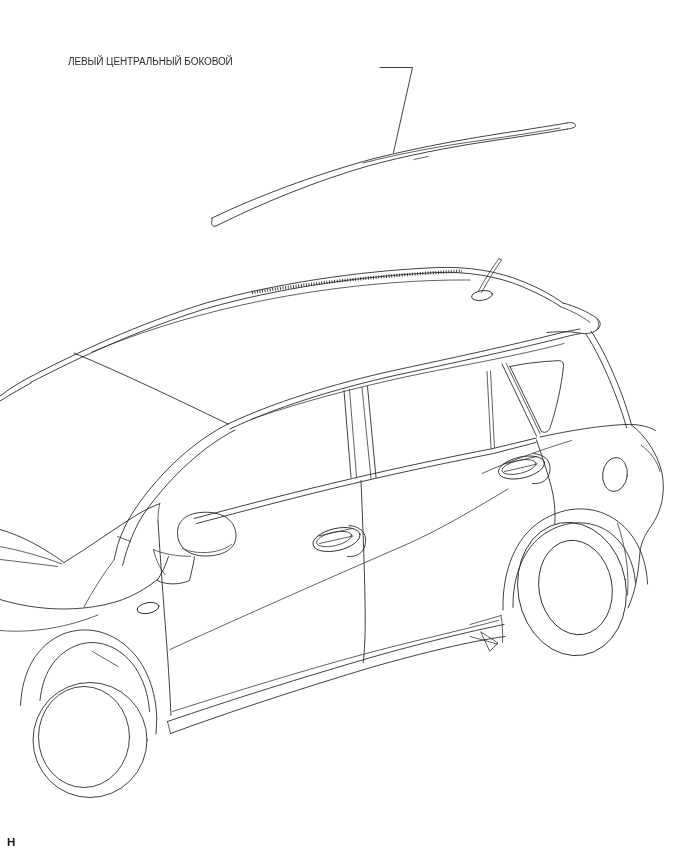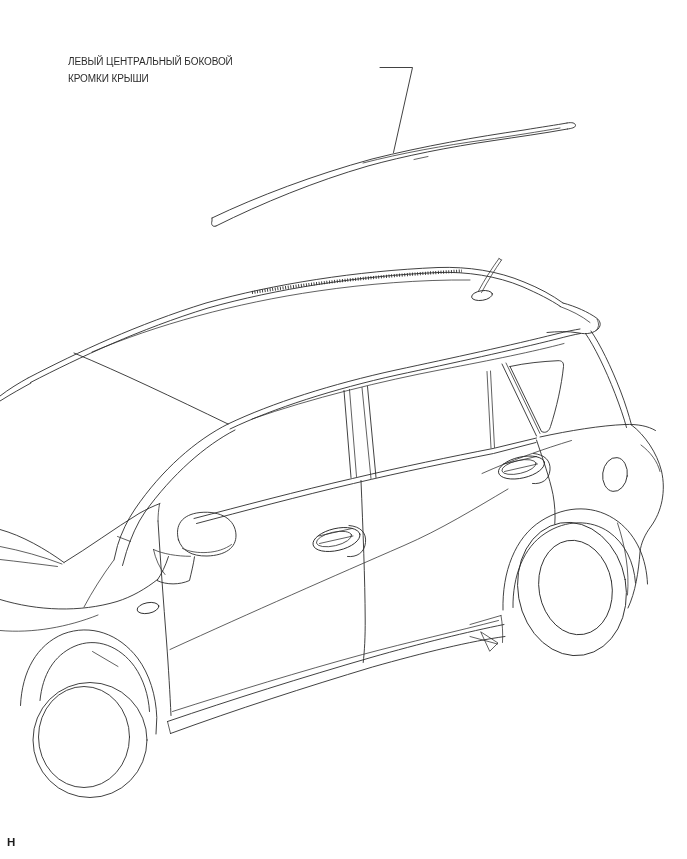--- a/index.html
+++ b/index.html
@@ -13,21 +13,20 @@
   .thin{stroke-width:0.75;}
   .hatch{fill:none;stroke:var(--ink,#2c2c2c);stroke-width:3.2;stroke-dasharray:0.9 1.7;stroke-linecap:butt;}
 </style>
 </head>
 <body>
 
 <div class="stage">
 
   <div class="callout">
     <div>ЛЕВЫЙ ЦЕНТРАЛЬНЫЙ БОКОВОЙ</div>
-    <div>КРОМКИ КРЫШИ</div>
   </div>
 
   <svg width="687" height="859" viewBox="0 0 687 859">
 
     <path class="ln" d="M380,67.5 L412.5,67.5 L393.5,152.5"></path>
 
     <g>
       <path class="ln" d="M212,218 C258,196 314,175 372,159 C424,146 476,137 524,130 C542,127 556,125 567,123"></path>
       <path class="ln" d="M567,123 C572,122 575.5,123 575.5,125.5 C575.5,127.5 571.5,128.5 567.5,129"></path>
       <path class="ln" d="M567.5,129 C543,133.5 517,137 494,140.5 C449,147 404,156 368,166 C316,181 262,203 216,226"></path>

